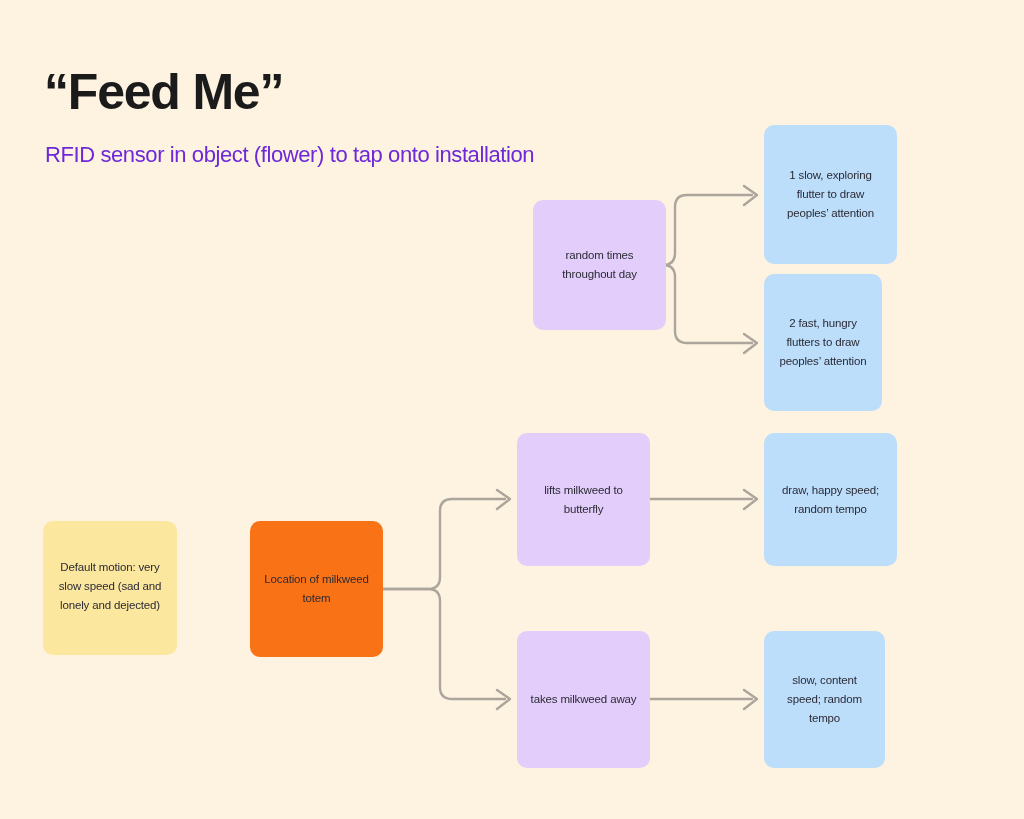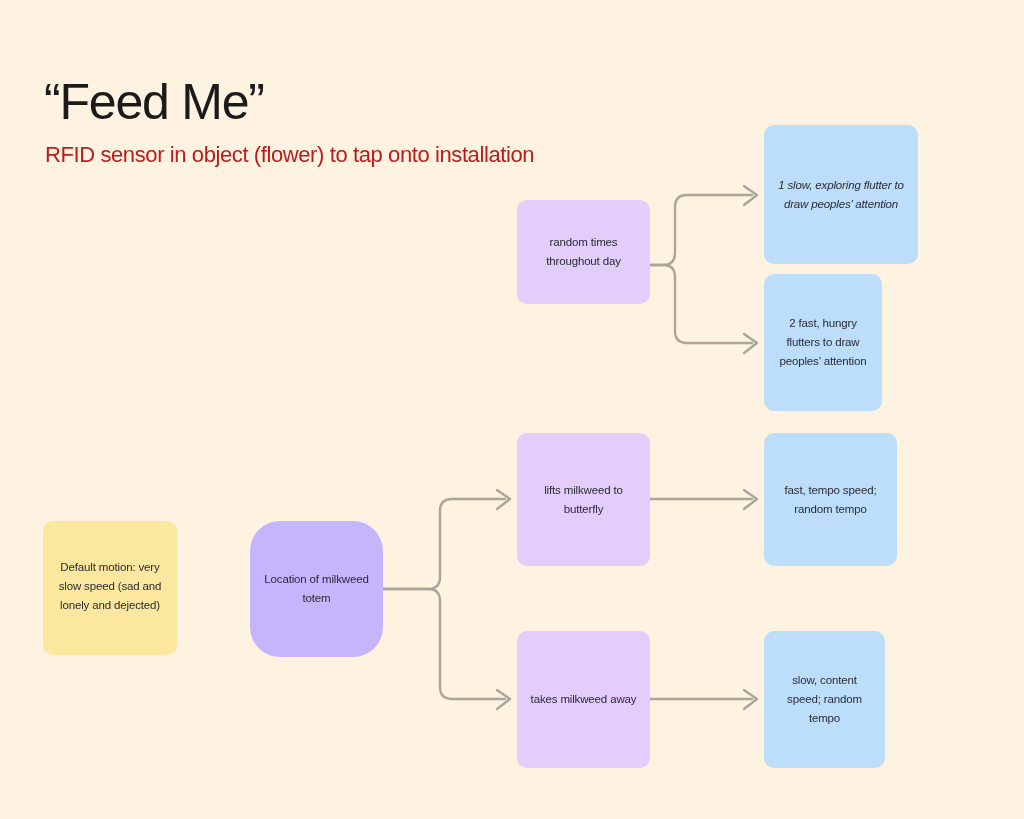--- a/index.html
+++ b/index.html
@@ -9,25 +9,25 @@
     background:#FDF3E0;
     font-family:"Liberation Sans","DejaVu Sans",sans-serif;
     overflow:hidden;
     position:relative;
     -webkit-font-smoothing:antialiased;
   }
   #canvas{position:absolute;left:0;top:0;width:1024px;height:819px;}
 
   
   .page-title{
-    position:absolute;left:44px;top:72px;
+    position:absolute;left:44px;top:62px;
     font-size:50px;line-height:60px;
     letter-spacing:-1.2px;
     color:#1b1b1b;
-    font-weight:400;
+    font-weight:700;
     white-space:nowrap;
   }
   .page-subtitle{
     position:absolute;left:45px;top:140px;
     font-size:22px;line-height:30px;
     letter-spacing:-0.4px;
     color:#1f1f1f;
     font-weight:400;
     white-space:nowrap;
   }
@@ -51,24 +51,24 @@
     display:block;
     width:100%;
   }
   .node.blue{background:#BCDEFB;}
   .node.purple{background:#E3CDFB;}
   .node.yellow{background:#FCE79E;}
 
   
   #node-default-motion   {left:43px;  top:521px; width:134px; height:134px;align-items:center;}
   #node-milkweed-location{left:250px; top:521px; width:133px; height:136px;}
-  #node-random-times     {left:517px; top:200px; width:133px; height:104px;}
+  #node-random-times     {left:533px; top:200px; width:133px; height:130px;}
   #node-lifts-milkweed   {left:517px; top:433px; width:133px; height:133px;}
   #node-takes-milkweed   {left:517px; top:631px; width:133px; height:137px;}
-  #node-slow-flutter     {left:764px; top:125px; width:154px; height:139px;font-style:italic;}
+  #node-slow-flutter     {left:764px; top:125px; width:133px; height:139px;}
   #node-fast-flutter     {left:764px; top:274px; width:118px; height:137px;}
   #node-fast-happy       {left:764px; top:433px; width:133px; height:133px;}
   #node-slow-content     {left:764px; top:631px; width:121px; height:137px;}
 
   
   #node-default-motion .node-label{position:relative;top:-2px;}
 
   
   #connectors{
     position:absolute;left:0;top:0;width:1024px;height:819px;
@@ -82,21 +82,21 @@
     stroke-linejoin:round;
   }
 </style>
 </head>
 <body style="background: rgb(253, 243, 224);">
 
 <div id="canvas">
 
   <div class="page-title" style="color: rgb(27, 27, 27);">“Feed Me”</div>
 
-  <div class="page-subtitle" style="color: #b91c1c;">RFID sensor in object (flower) to tap onto installation</div>
+  <div class="page-subtitle" style="color: #6d28d9;">RFID sensor in object (flower) to tap onto installation</div>
 
   <svg id="connectors" viewBox="0 0 1024 819" width="1024" height="819">
 
     <g class="conn">
       <path d="M 650 265 L 663 265
                Q 675 265 675 253
                L 675 207
                Q 675 195 687 195
                L 752 195" stroke="#ABA59C"></path>
       <path d="M 650 265 L 663 265
@@ -131,21 +131,21 @@
     <g class="conn">
       <path d="M 650 699 L 752 699" stroke="#ABA59C"></path>
       <path d="M 744 690 L 757 699 L 744 709" stroke="#ABA59C"></path>
     </g>
   </svg>
 
   <div class="node yellow" id="node-default-motion" style="background: rgb(252, 231, 158); color: rgb(43, 43, 53);">
     <span class="node-label">Default motion: very slow speed (sad and lonely and dejected)</span>
   </div>
 
-  <div class="node purple" id="node-milkweed-location" style="background: #c4b5fd; color: rgb(43, 43, 53); border-radius: 30px;">
+  <div class="node purple" id="node-milkweed-location" style="background: #f97316; color: rgb(43, 43, 53);">
     <span class="node-label">Location of milkweed totem</span>
   </div>
 
   <div class="node purple" id="node-random-times" style="background: rgb(227, 205, 251); color: rgb(43, 43, 53);">
     <span class="node-label">random times throughout day</span>
   </div>
 
   <div class="node purple" id="node-lifts-milkweed" style="background: rgb(227, 205, 251); color: rgb(43, 43, 53);">
     <span class="node-label">lifts milkweed to butterfly</span>
   </div>
@@ -156,20 +156,20 @@
 
   <div class="node blue" id="node-slow-flutter" style="background: rgb(188, 222, 251); color: rgb(43, 43, 53);">
     <span class="node-label">1 slow, exploring flutter to draw peoples’ attention</span>
   </div>
 
   <div class="node blue" id="node-fast-flutter" style="background: rgb(188, 222, 251); color: rgb(43, 43, 53);">
     <span class="node-label">2 fast, hungry flutters to draw peoples’ attention</span>
   </div>
 
   <div class="node blue" id="node-fast-happy" style="background: rgb(188, 222, 251); color: rgb(43, 43, 53);">
-    <span class="node-label">fast, tempo speed; random tempo</span>
+    <span class="node-label">draw, happy speed; random tempo</span>
   </div>
 
   <div class="node blue" id="node-slow-content" style="background: rgb(188, 222, 251); color: rgb(43, 43, 53);">
     <span class="node-label">slow, content speed; random tempo</span>
   </div>
 
 </div>
 
 </body></html>

